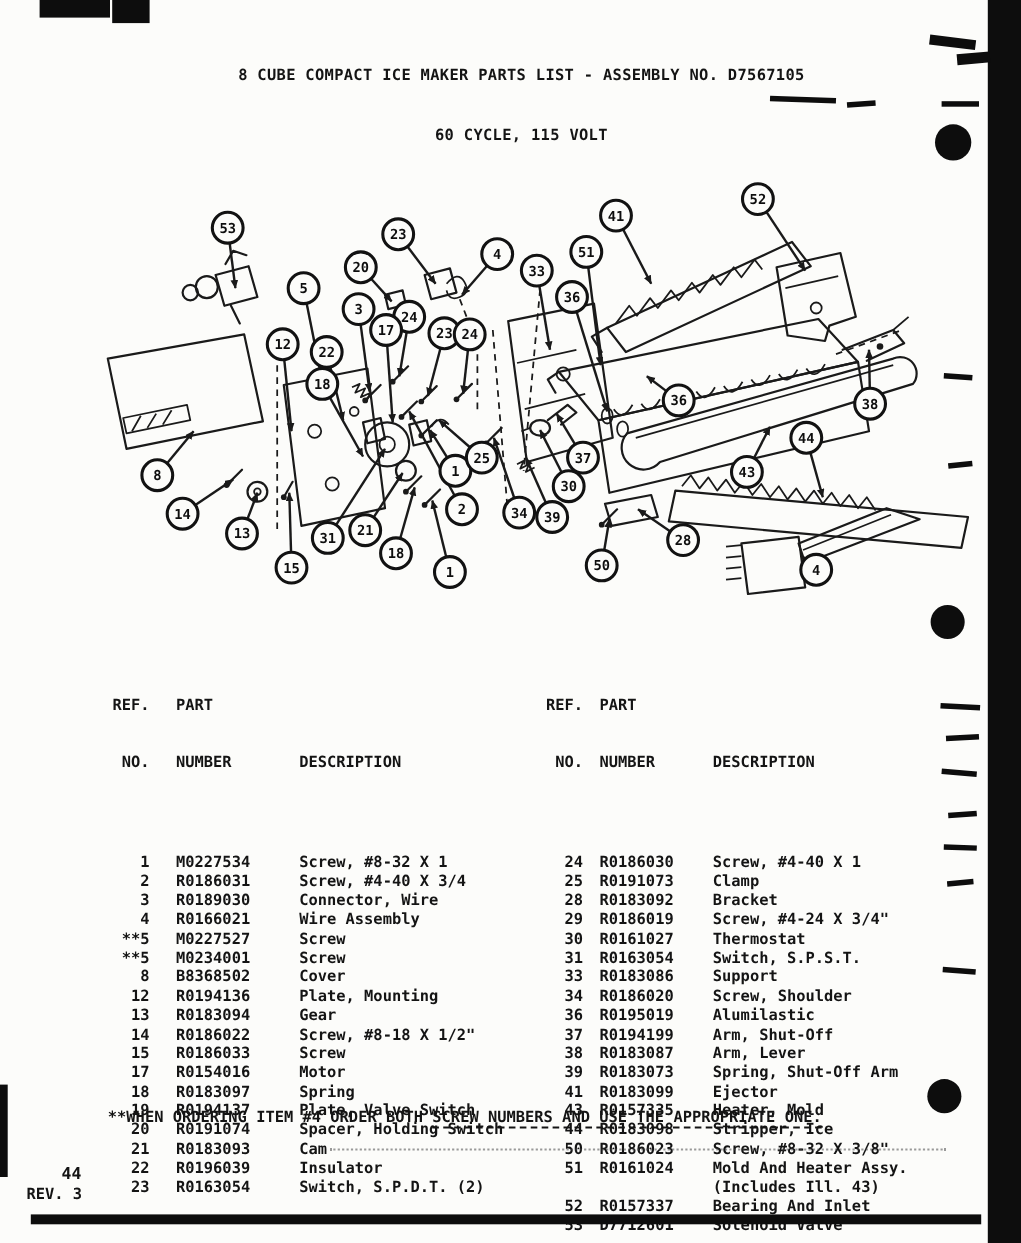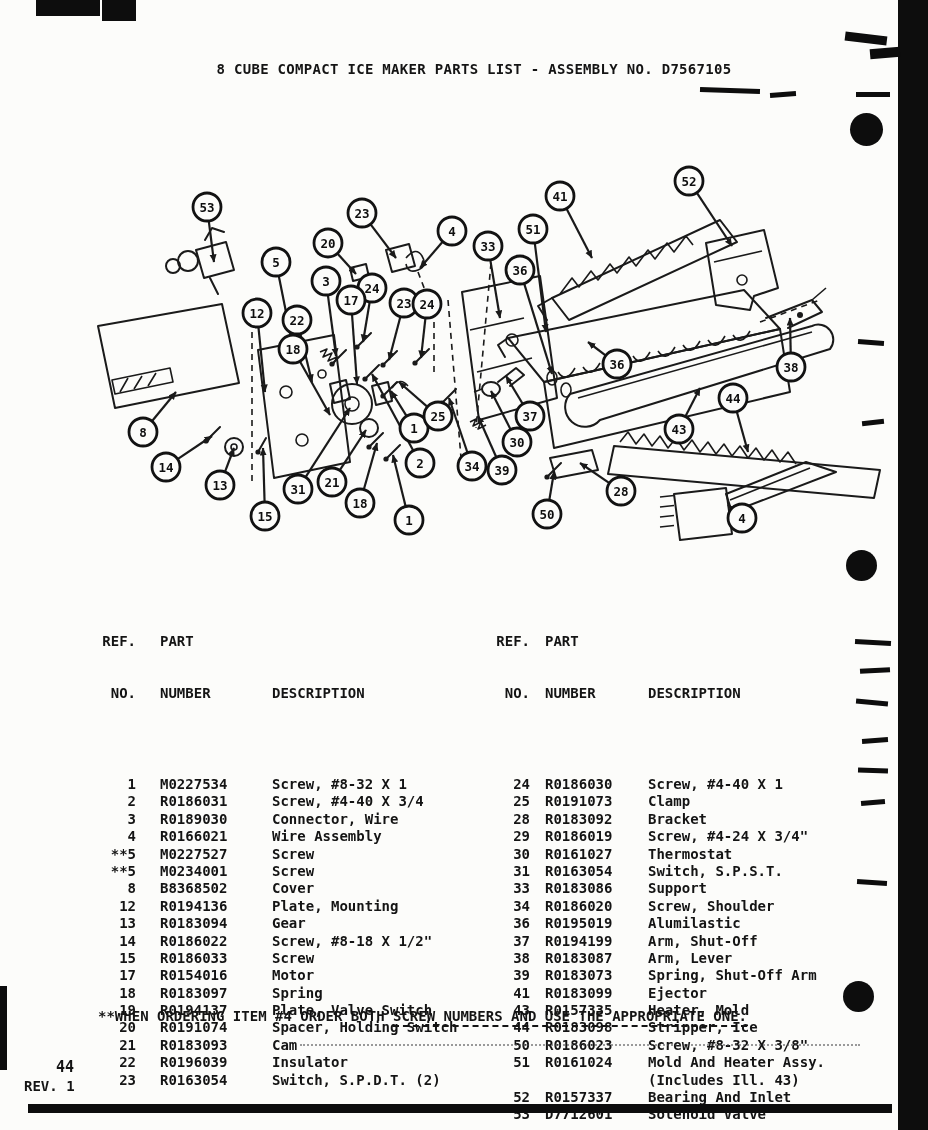--- a/index.html
+++ b/index.html
@@ -64,20 +64,21 @@
   }
   .tick { height:5px; }
 </style>
 </head>
 <body>
 
 <div class="page">
 
   <div class="title-block">
     <div>8 CUBE COMPACT ICE MAKER PARTS LIST - ASSEMBLY NO. D7567105</div>
+    <div>60 CYCLE, 115 VOLT</div>
   </div>
 
   <svg id="diagram-svg" viewBox="0 0 928 1130">
     <defs>
       <marker id="arrowhead" markerUnits="userSpaceOnUse" markerWidth="10" markerHeight="10" refX="7.5" refY="3.5" orient="auto">
         <path d="M0,0 L8,3.5 L0,7 Z" fill="#1a1a1a"></path>
       </marker>
     </defs>
 
     <g id="parts-layer">
@@ -321,21 +322,21 @@
       <span class="c-part">NUMBER</span>
       <span class="c-desc">DESCRIPTION</span>
     </div>
     <div style="height:9px;"></div>
     <div id="right-rows"><div class="prow"><span class="c-ref">24</span><span class="c-part">R0186030</span><span class="c-desc">Screw, #4-40 X 1</span></div><div class="prow"><span class="c-ref">25</span><span class="c-part">R0191073</span><span class="c-desc">Clamp</span></div><div class="prow"><span class="c-ref">28</span><span class="c-part">R0183092</span><span class="c-desc">Bracket</span></div><div class="prow"><span class="c-ref">29</span><span class="c-part">R0186019</span><span class="c-desc">Screw, #4-24 X 3/4"</span></div><div class="prow"><span class="c-ref">30</span><span class="c-part">R0161027</span><span class="c-desc">Thermostat</span></div><div class="prow"><span class="c-ref">31</span><span class="c-part">R0163054</span><span class="c-desc">Switch, S.P.S.T.</span></div><div class="prow"><span class="c-ref">33</span><span class="c-part">R0183086</span><span class="c-desc">Support</span></div><div class="prow"><span class="c-ref">34</span><span class="c-part">R0186020</span><span class="c-desc">Screw, Shoulder</span></div><div class="prow"><span class="c-ref">36</span><span class="c-part">R0195019</span><span class="c-desc">Alumilastic</span></div><div class="prow"><span class="c-ref">37</span><span class="c-part">R0194199</span><span class="c-desc">Arm, Shut-Off</span></div><div class="prow"><span class="c-ref">38</span><span class="c-part">R0183087</span><span class="c-desc">Arm, Lever</span></div><div class="prow"><span class="c-ref">39</span><span class="c-part">R0183073</span><span class="c-desc">Spring, Shut-Off Arm</span></div><div class="prow"><span class="c-ref">41</span><span class="c-part">R0183099</span><span class="c-desc">Ejector</span></div><div class="prow"><span class="c-ref">43</span><span class="c-part">R0157335</span><span class="c-desc">Heater, Mold</span></div><div class="prow"><span class="c-ref">44</span><span class="c-part">R0183098</span><span class="c-desc">Stripper, Ice</span></div><div class="prow"><span class="c-ref">50</span><span class="c-part">R0186023</span><span class="c-desc">Screw, #8-32 X 3/8"</span></div><div class="prow"><span class="c-ref">51</span><span class="c-part">R0161024</span><span class="c-desc">Mold And Heater Assy.</span></div><div class="prow"><span class="c-ref"></span><span class="c-part"></span><span class="c-desc">(Includes Ill. 43)</span></div><div class="prow"><span class="c-ref">52</span><span class="c-part">R0157337</span><span class="c-desc">Bearing And Inlet</span></div><div class="prow"><span class="c-ref">53</span><span class="c-part">D7712601</span><span class="c-desc">Solenoid Valve</span></div></div>
   </div>
 
   <div class="footnote"><span>**WHEN ORDERING ITEM #4 ORDER BOTH </span><span class="u">SCREW NUMBERS AND USE THE APPROPRIATE ONE.</span></div>
 
   <div class="page-num">44</div>
-  <div class="rev-label">REV. 1</div>
+  <div class="rev-label">REV. 3</div>
 
   <div class="art right-strip"></div>
   <div class="art bottom-bar"></div>
   <div class="art left-nub"></div>
   <div class="art tl-mark1"></div>
   <div class="art tl-mark2"></div>
   <div class="art hole hole1"></div>
   <div class="art hole hole2"></div>
   <div class="art hole hole3"></div>
   <div class="smudge"></div>

